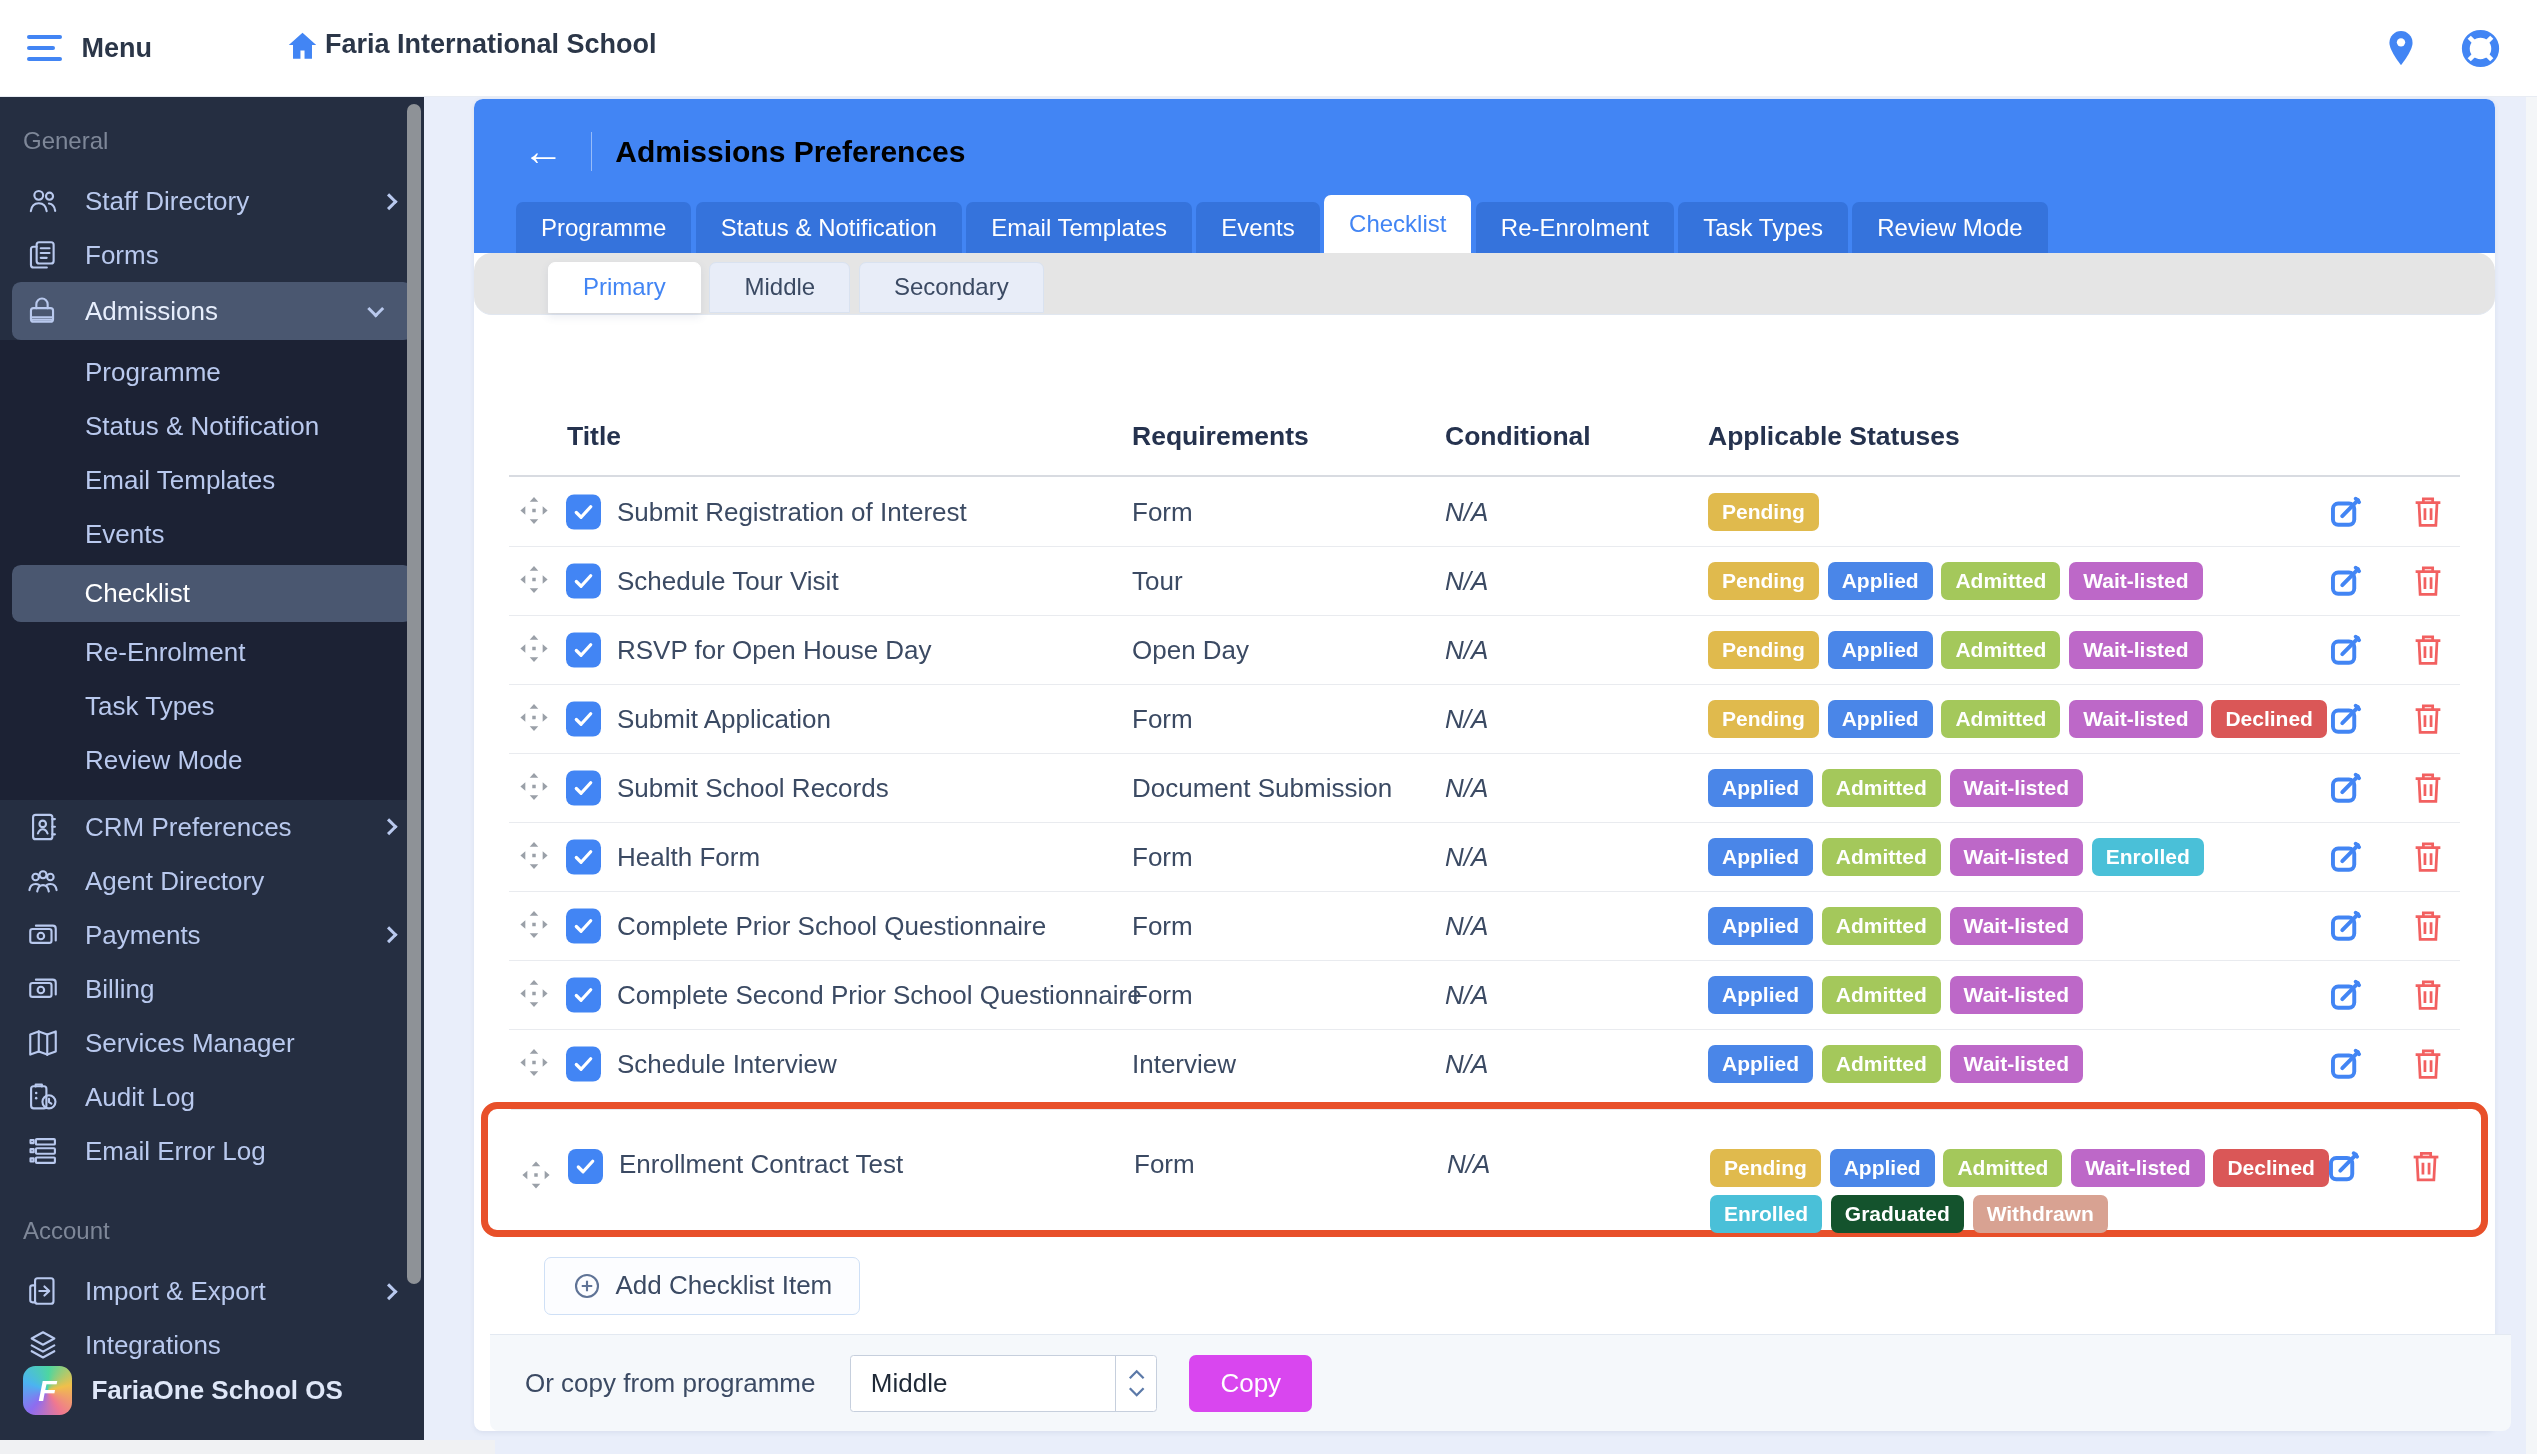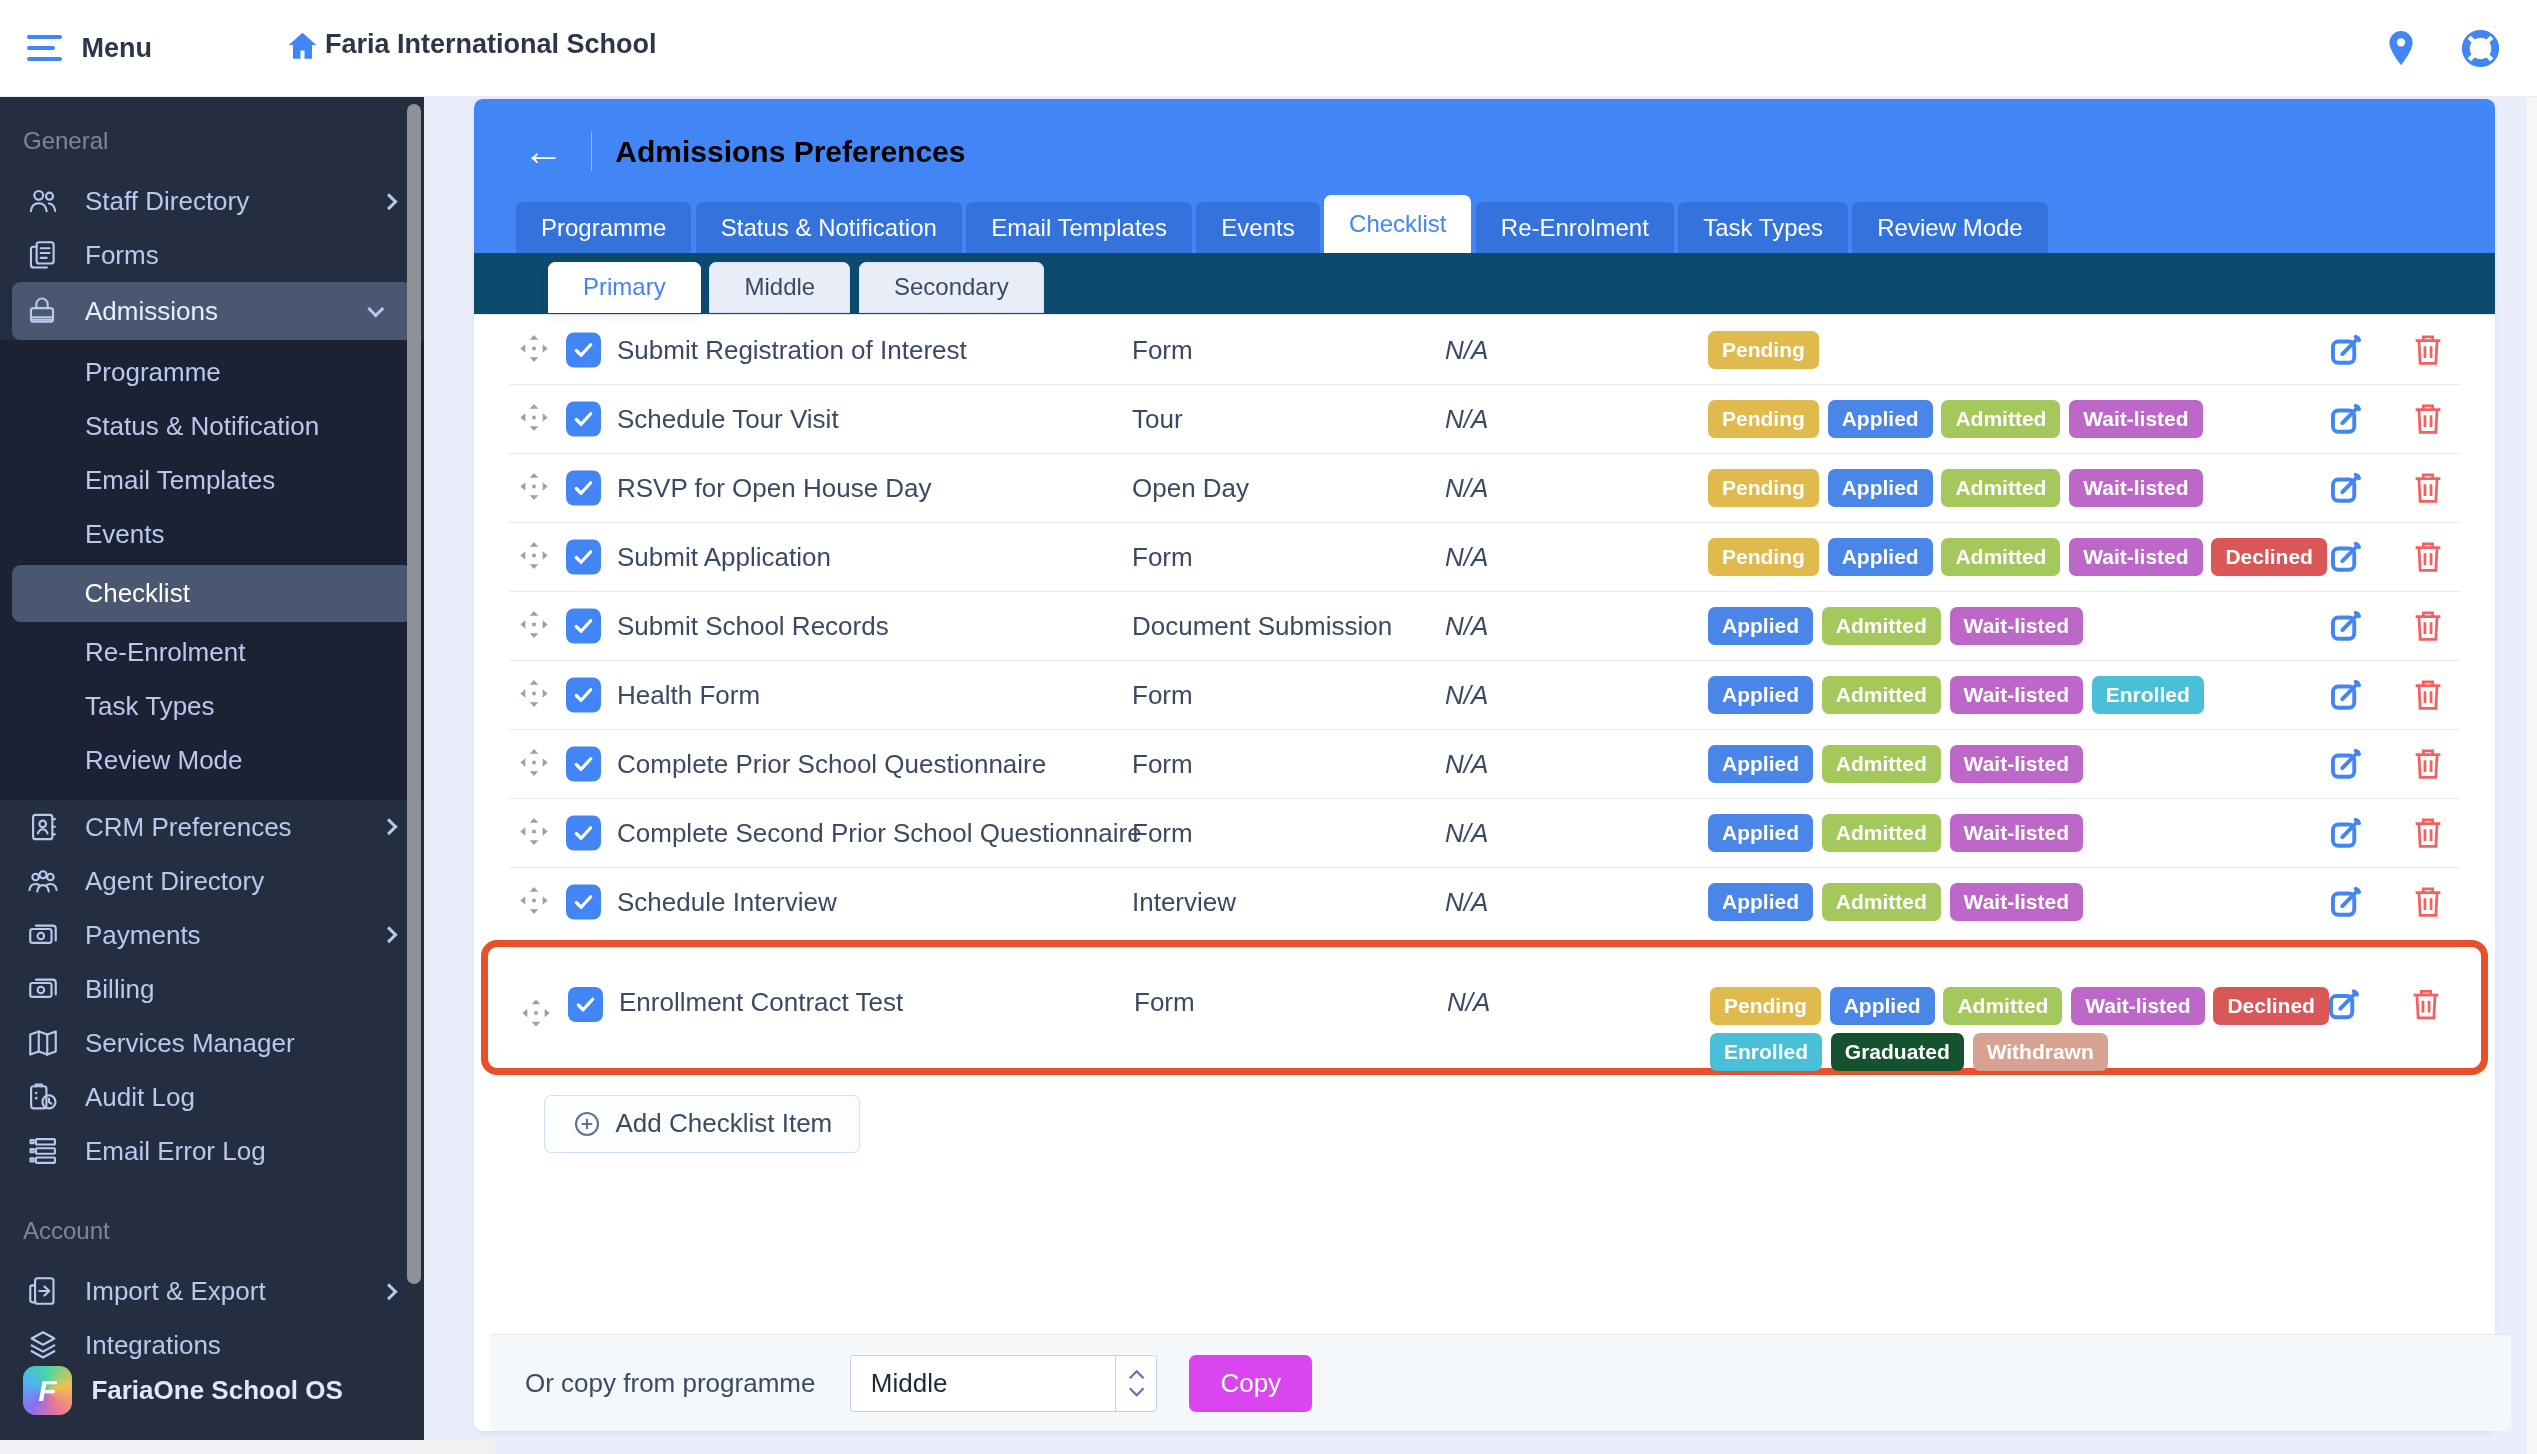--- a/index.html
+++ b/index.html
@@ -52,21 +52,21 @@
   .band-titlerow { display:flex; align-items:center; padding:32px 0 0 49px; }
   .back-arrow { color:#ffffff; font-size:41px; line-height:1; cursor:pointer; }
   .band-divider { width:1.8px; height:39px; background:rgba(255,255,255,.45); margin:0 23px 0 26.5px; }
   .band-title { color:#000000; font-size:30px; font-weight:700; }
   .tabs { position:absolute; left:42px; bottom:0; display:flex; gap:4.4px; align-items:flex-end; }
   .tab { background:#3573dc; color:#ffffff; font-size:24px; height:51px; display:flex; align-items:center;
          padding:0 25px; border-radius:7px 7px 0 0; cursor:pointer; white-space:nowrap; }
   .tab.active { background:#ffffff; color:#4285f4; height:58px; }
 
   
-  .substrip { position:relative; height:62px; background:#0c4a6e; border-bottom:1.8px solid #e1e7f0; }
+  .substrip { position:relative; height:62px; background:#e5e5e5; border-bottom:1.8px solid #e1e7f0;border-radius:18px; }
   .subtabs { position:absolute; left:74px; top:8.8px; display:flex; gap:8.8px; }
   .subtab { background:#e8edf8; border:0.9px solid #d9e2f0; color:#3b4a63; font-size:24px; height:51px;
             display:flex; align-items:center; padding:0 34px; border-radius:7px 7px 0 0; cursor:pointer; }
   .subtab.active { background:#ffffff; border-color:#ffffff; color:#4285f4;
                    box-shadow:0 3.5px 8.8px rgba(60,80,130,.10); }
 
   
   .table { padding:0 35px; }
   .thead { position:relative; height:74px; margin-top:88px; border-bottom:2.7px solid #d8dbe1; }
   .thead .th { position:absolute; bottom:23px; font-size:26.5px; font-weight:700; color:#25324e; }
@@ -335,20 +335,26 @@
     </div>
     <div class="substrip">
       <div class="subtabs" id="subtabs">
           <div class="subtab active">Primary</div>
           <div class="subtab">Middle</div>
           <div class="subtab">Secondary</div>
         </div>
     </div>
 
     <div class="table">
+      <div class="thead">
+        <div class="th th-title">Title</div>
+        <div class="th th-req">Requirements</div>
+        <div class="th th-cond">Conditional</div>
+        <div class="th th-status">Applicable Statuses</div>
+      </div>
       <div id="rows">
           <div class="rowwrap">
     <div class="trow">
       <span class="cell c-handle">
         <svg width="32" height="32" viewBox="0 0 24 24">
                   <path fill="#9aa0a8" d="M12 1.8l3.2 3.7H8.8zM12 22.2l-3.2-3.7h6.4zM1.8 12l3.7-3.2v6.4zM22.2 12l-3.7 3.2V8.8zM10.7 10.7h2.6v2.6h-2.6z"></path>
                 </svg>
       </span>
       <span class="cell c-check">
         <svg width="23" height="23" viewBox="0 0 24 24">

